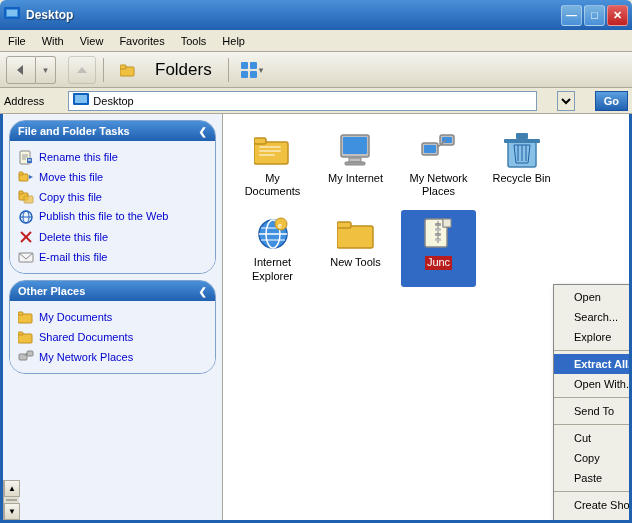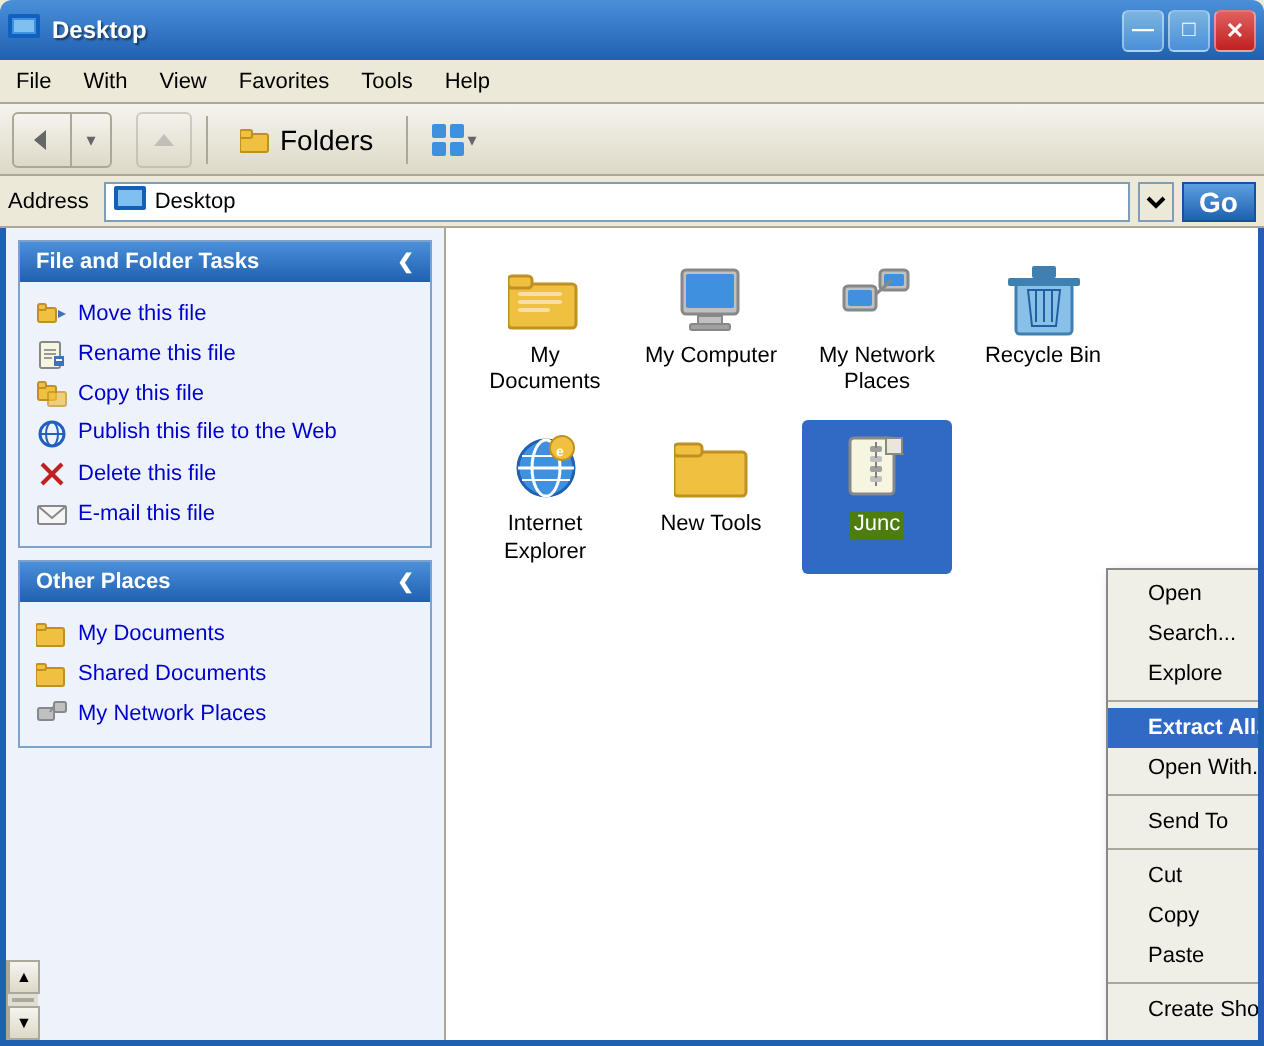--- a/index.html
+++ b/index.html
@@ -51,47 +51,47 @@
       padding: 0 6px;
       border-bottom: 1px solid #ACA899;
       gap: 4px;
     }
     .toolbar-sep { width: 1px; height: 24px; background: #ACA899; margin: 0 3px; }
     .search-bar-btn {
       display: flex; align-items: center; gap: 4px; padding: 3px 8px;
       border: 1px solid transparent; cursor: pointer; font-size: 11px; border-radius: 3px;
     }
     .folders-btn {
-      display: flex; align-items: center; gap: 4px; padding: 3px 8px;
-      border: 1px solid transparent; cursor: pointer; font-size: 14px; border-radius: 3px;
+      display: flex; align-items: center; gap: 19px; padding: 3px 8px;
+      border: 1px solid transparent; cursor: pointer; font-size: 17px; border-radius: 3px;
     }
     .view-btn {
       display: flex; align-items: center; gap: 2px; padding: 3px 4px;
       border: 1px solid transparent; cursor: pointer; border-radius: 3px;
     }
 
     
     .address-bar {
       background: #ECE9D8;
       height: 26px;
       display: flex;
       align-items: center;
       padding: 2px 4px;
-      gap: 4px;
+      gap: 20px;
       border-bottom: 1px solid #ACA899;
     }
     .address-label { font-size: 11px; color: #000; padding-right: 4px; }
     .address-input {
       flex: 1; height: 20px; border: 1px solid #7f9db9;
       background: white; padding: 1px 4px; font-size: 11px;
       display: flex; align-items: center; gap: 4px;
     }
     .go-btn {
       background: linear-gradient(to bottom, #5ba0e0, #2060b0);
-      color: white; font-weight: bold; font-size: 14px;
+      color: white; font-weight: bold; font-size: 11px;
       border: 1px solid #1a50a0; padding: 2px 8px; cursor: pointer;
       height: 20px; display: flex; align-items: center;
     }
 
     
     .main-content {
       display: flex;
       height: calc(523px - 30px - 22px - 36px - 26px);
       border: 3px solid #2060b0;
       border-top: none;
@@ -102,21 +102,21 @@
       width: 220px;
       background: #EEF3FB;
       border-right: 1px solid #ACA899;
       overflow: hidden;
       display: flex;
       flex-direction: column;
     }
     .panel-section {
       margin: 6px;
       border: 1px solid #7DA2CE;
-      border-radius: 0;
+      border-radius: 16px;
       overflow: hidden;
     }
     .panel-header {
       background: linear-gradient(to bottom, #4a90d9, #2060b0);
       color: white; font-weight: bold; font-size: 11px;
       padding: 4px 8px;
       display: flex; align-items: center; justify-content: space-between;
       cursor: pointer;
     }
     .panel-body { background: #EEF3FB; padding: 6px 4px; }
@@ -306,39 +306,39 @@
     <div style="overflow-y:auto; flex:1;">
 
       <div class="panel-section">
         <div class="panel-header">
           <span>File and Folder Tasks</span>
           <span class="chevron">❮</span>
         </div>
         <div class="panel-body">
           <div class="panel-task">
             <svg class="task-icon" viewBox="0 0 16 16">
-              <rect x="1" y="5" width="9" height="7" rx="1" fill="#f0c040" stroke="#c09020" stroke-width="1"></rect>
-              <rect x="1" y="3" width="4" height="3" rx="1" fill="#f0c040" stroke="#c09020" stroke-width="1"></rect>
-              <polygon points="11,6 15,8 11,10" fill="#4070c0"></polygon>
-            </svg>
-            <span>Move this file</span>
-          </div>
-          <div class="panel-task">
-            <svg class="task-icon" viewBox="0 0 16 16">
               <rect x="2" y="2" width="10" height="13" rx="1" fill="#f5f5e0" stroke="#888" stroke-width="1"></rect>
               <line x1="4" y1="6" x2="10" y2="6" stroke="#999" stroke-width="1"></line>
               <line x1="4" y1="8" x2="10" y2="8" stroke="#999" stroke-width="1"></line>
               <line x1="4" y1="10" x2="8" y2="10" stroke="#999" stroke-width="1"></line>
               <rect x="9" y="9" width="5" height="5" rx="0" fill="#4070c0"></rect>
               <line x1="10" y1="11" x2="13" y2="11" stroke="white" stroke-width="1"></line>
             </svg>
             <span>Rename this file</span>
           </div>
           <div class="panel-task">
             <svg class="task-icon" viewBox="0 0 16 16">
+              <rect x="1" y="5" width="9" height="7" rx="1" fill="#f0c040" stroke="#c09020" stroke-width="1"></rect>
+              <rect x="1" y="3" width="4" height="3" rx="1" fill="#f0c040" stroke="#c09020" stroke-width="1"></rect>
+              <polygon points="11,6 15,8 11,10" fill="#4070c0"></polygon>
+            </svg>
+            <span>Move this file</span>
+          </div>
+          <div class="panel-task">
+            <svg class="task-icon" viewBox="0 0 16 16">
               <rect x="1" y="4" width="9" height="7" rx="1" fill="#f0c040" stroke="#c09020" stroke-width="1"></rect>
               <rect x="1" y="2" width="4" height="3" rx="1" fill="#f0c040" stroke="#c09020" stroke-width="1"></rect>
               <rect x="6" y="7" width="9" height="7" rx="1" fill="#f0c040" stroke="#c09020" stroke-width="1" opacity="0.7"></rect>
             </svg>
             <span>Copy this file</span>
           </div>
           <div class="panel-task">
             <svg class="task-icon" viewBox="0 0 16 16">
               <circle cx="8" cy="8" r="6" fill="none" stroke="#2060c0" stroke-width="1.5"></circle>
               <ellipse cx="8" cy="8" rx="3" ry="6" fill="none" stroke="#2060c0" stroke-width="1"></ellipse>
@@ -420,21 +420,21 @@
 
       <div class="desktop-icon">
         <div class="icon-img">
           <svg width="38" height="38" viewBox="0 0 38 38">
             <rect x="4" y="4" width="28" height="22" rx="2" fill="#c0c0c0" stroke="#888" stroke-width="1.5"></rect>
             <rect x="6" y="6" width="24" height="17" rx="1" fill="#4090e0"></rect>
             <rect x="12" y="27" width="12" height="4" fill="#c0c0c0" stroke="#888" stroke-width="1"></rect>
             <rect x="8" y="31" width="20" height="3" rx="1" fill="#a0a0a0" stroke="#888" stroke-width="1"></rect>
           </svg>
         </div>
-        <span class="icon-label">My Computer</span>
+        <span class="icon-label">My Internet</span>
       </div>
 
       <div class="desktop-icon">
         <div class="icon-img">
           <svg width="38" height="38" viewBox="0 0 38 38">
             <rect x="2" y="12" width="16" height="12" rx="2" fill="#c0c0c0" stroke="#888" stroke-width="1.5"></rect>
             <rect x="4" y="14" width="12" height="8" rx="1" fill="#4090e0"></rect>
             <rect x="20" y="4" width="14" height="10" rx="2" fill="#c0c0c0" stroke="#888" stroke-width="1.5"></rect>
             <rect x="22" y="6" width="10" height="6" rx="1" fill="#4090e0"></rect>
             <line x1="18" y1="16" x2="26" y2="9" stroke="#888" stroke-width="1.5"></line>
@@ -491,21 +491,21 @@
             <rect x="22" y="4" width="8" height="8" rx="0" fill="#e8e7d8" stroke="#888" stroke-width="1"></rect>
             <rect x="6" y="0" width="10" height="38" rx="0" fill="none" stroke="none"></rect>
 
             <rect x="14" y="8" width="6" height="3" rx="1" fill="#a0a0a0"></rect>
             <rect x="14" y="13" width="6" height="3" rx="1" fill="#c0c0c0"></rect>
             <rect x="14" y="18" width="6" height="3" rx="1" fill="#a0a0a0"></rect>
             <rect x="14" y="23" width="6" height="3" rx="1" fill="#c0c0c0"></rect>
             <line x1="17" y1="6" x2="17" y2="28" stroke="#808080" stroke-width="1" stroke-dasharray="3,2"></line>
           </svg>
         </div>
-        <span class="icon-label" style="color:white; background:#4d7c0f; padding:0 2px;">Junc</span>
+        <span class="icon-label" style="color:white; background:#b91c1c; padding:0 2px;">Junc</span>
       </div>
     </div>
 
     <div class="context-menu">
       <div class="ctx-item">Open</div>
       <div class="ctx-item">Search...</div>
       <div class="ctx-item">Explore</div>
       <div class="ctx-sep"></div>
       <div class="ctx-item highlighted">
         <span>Extract All...</span>

